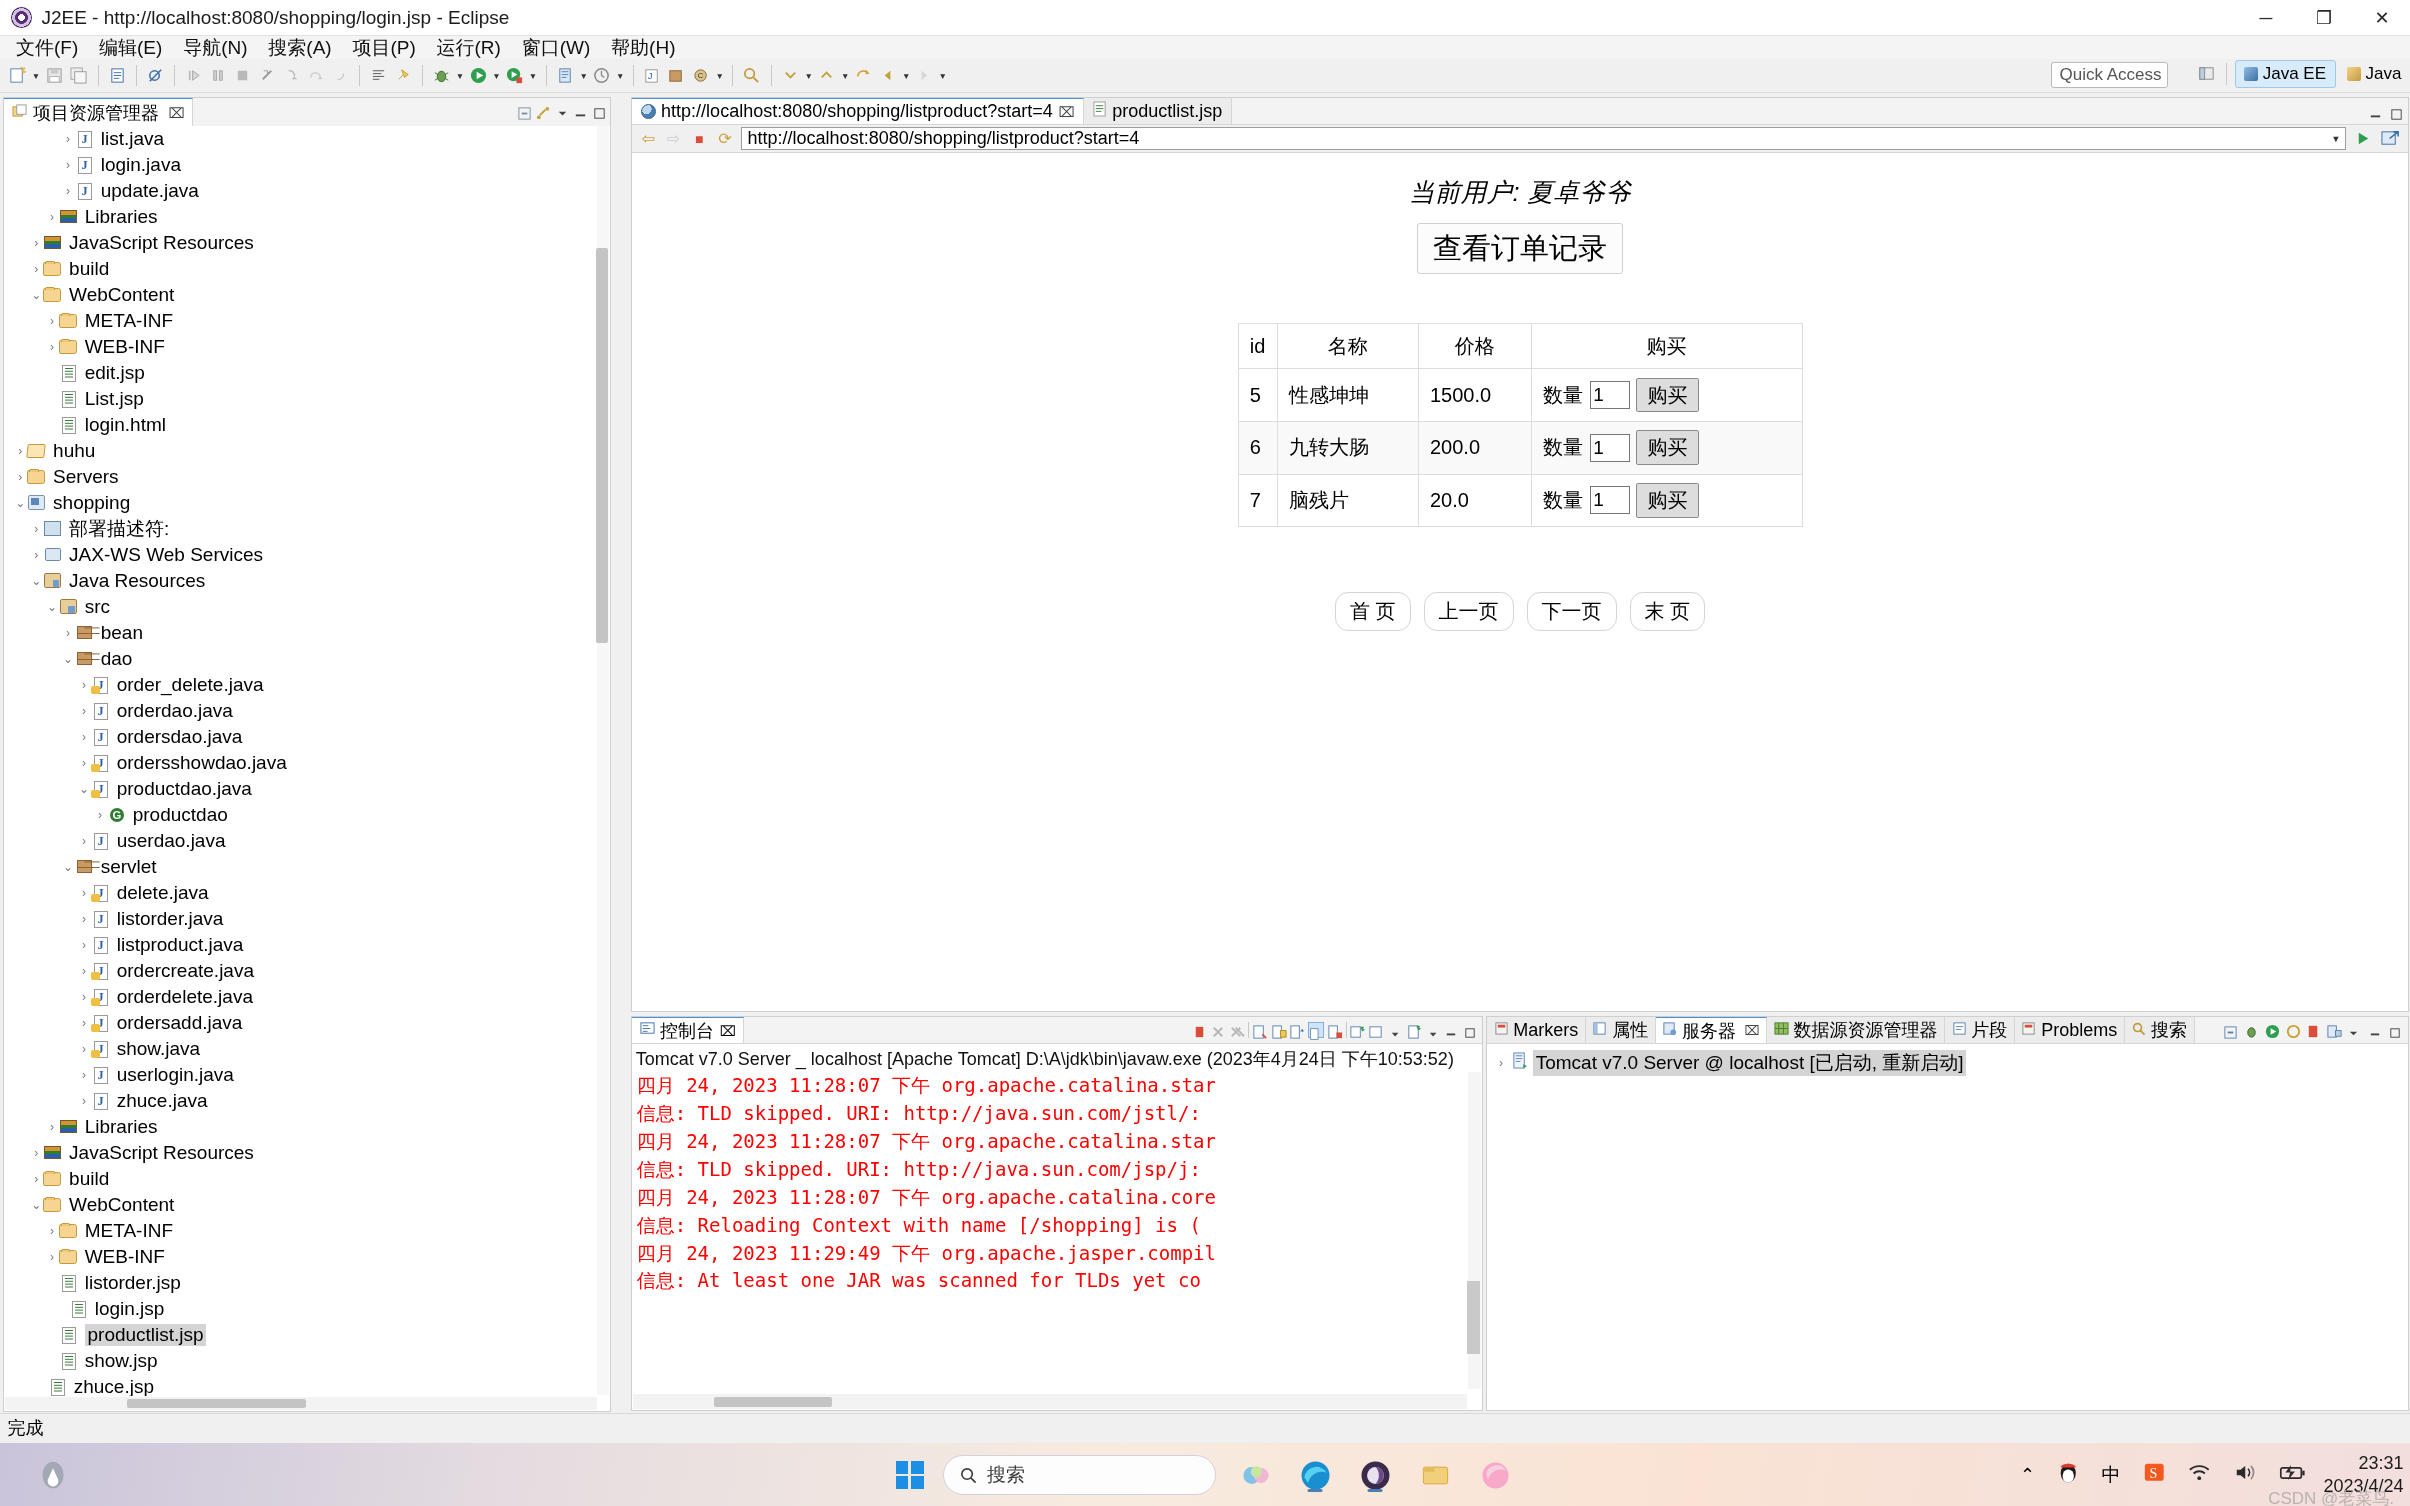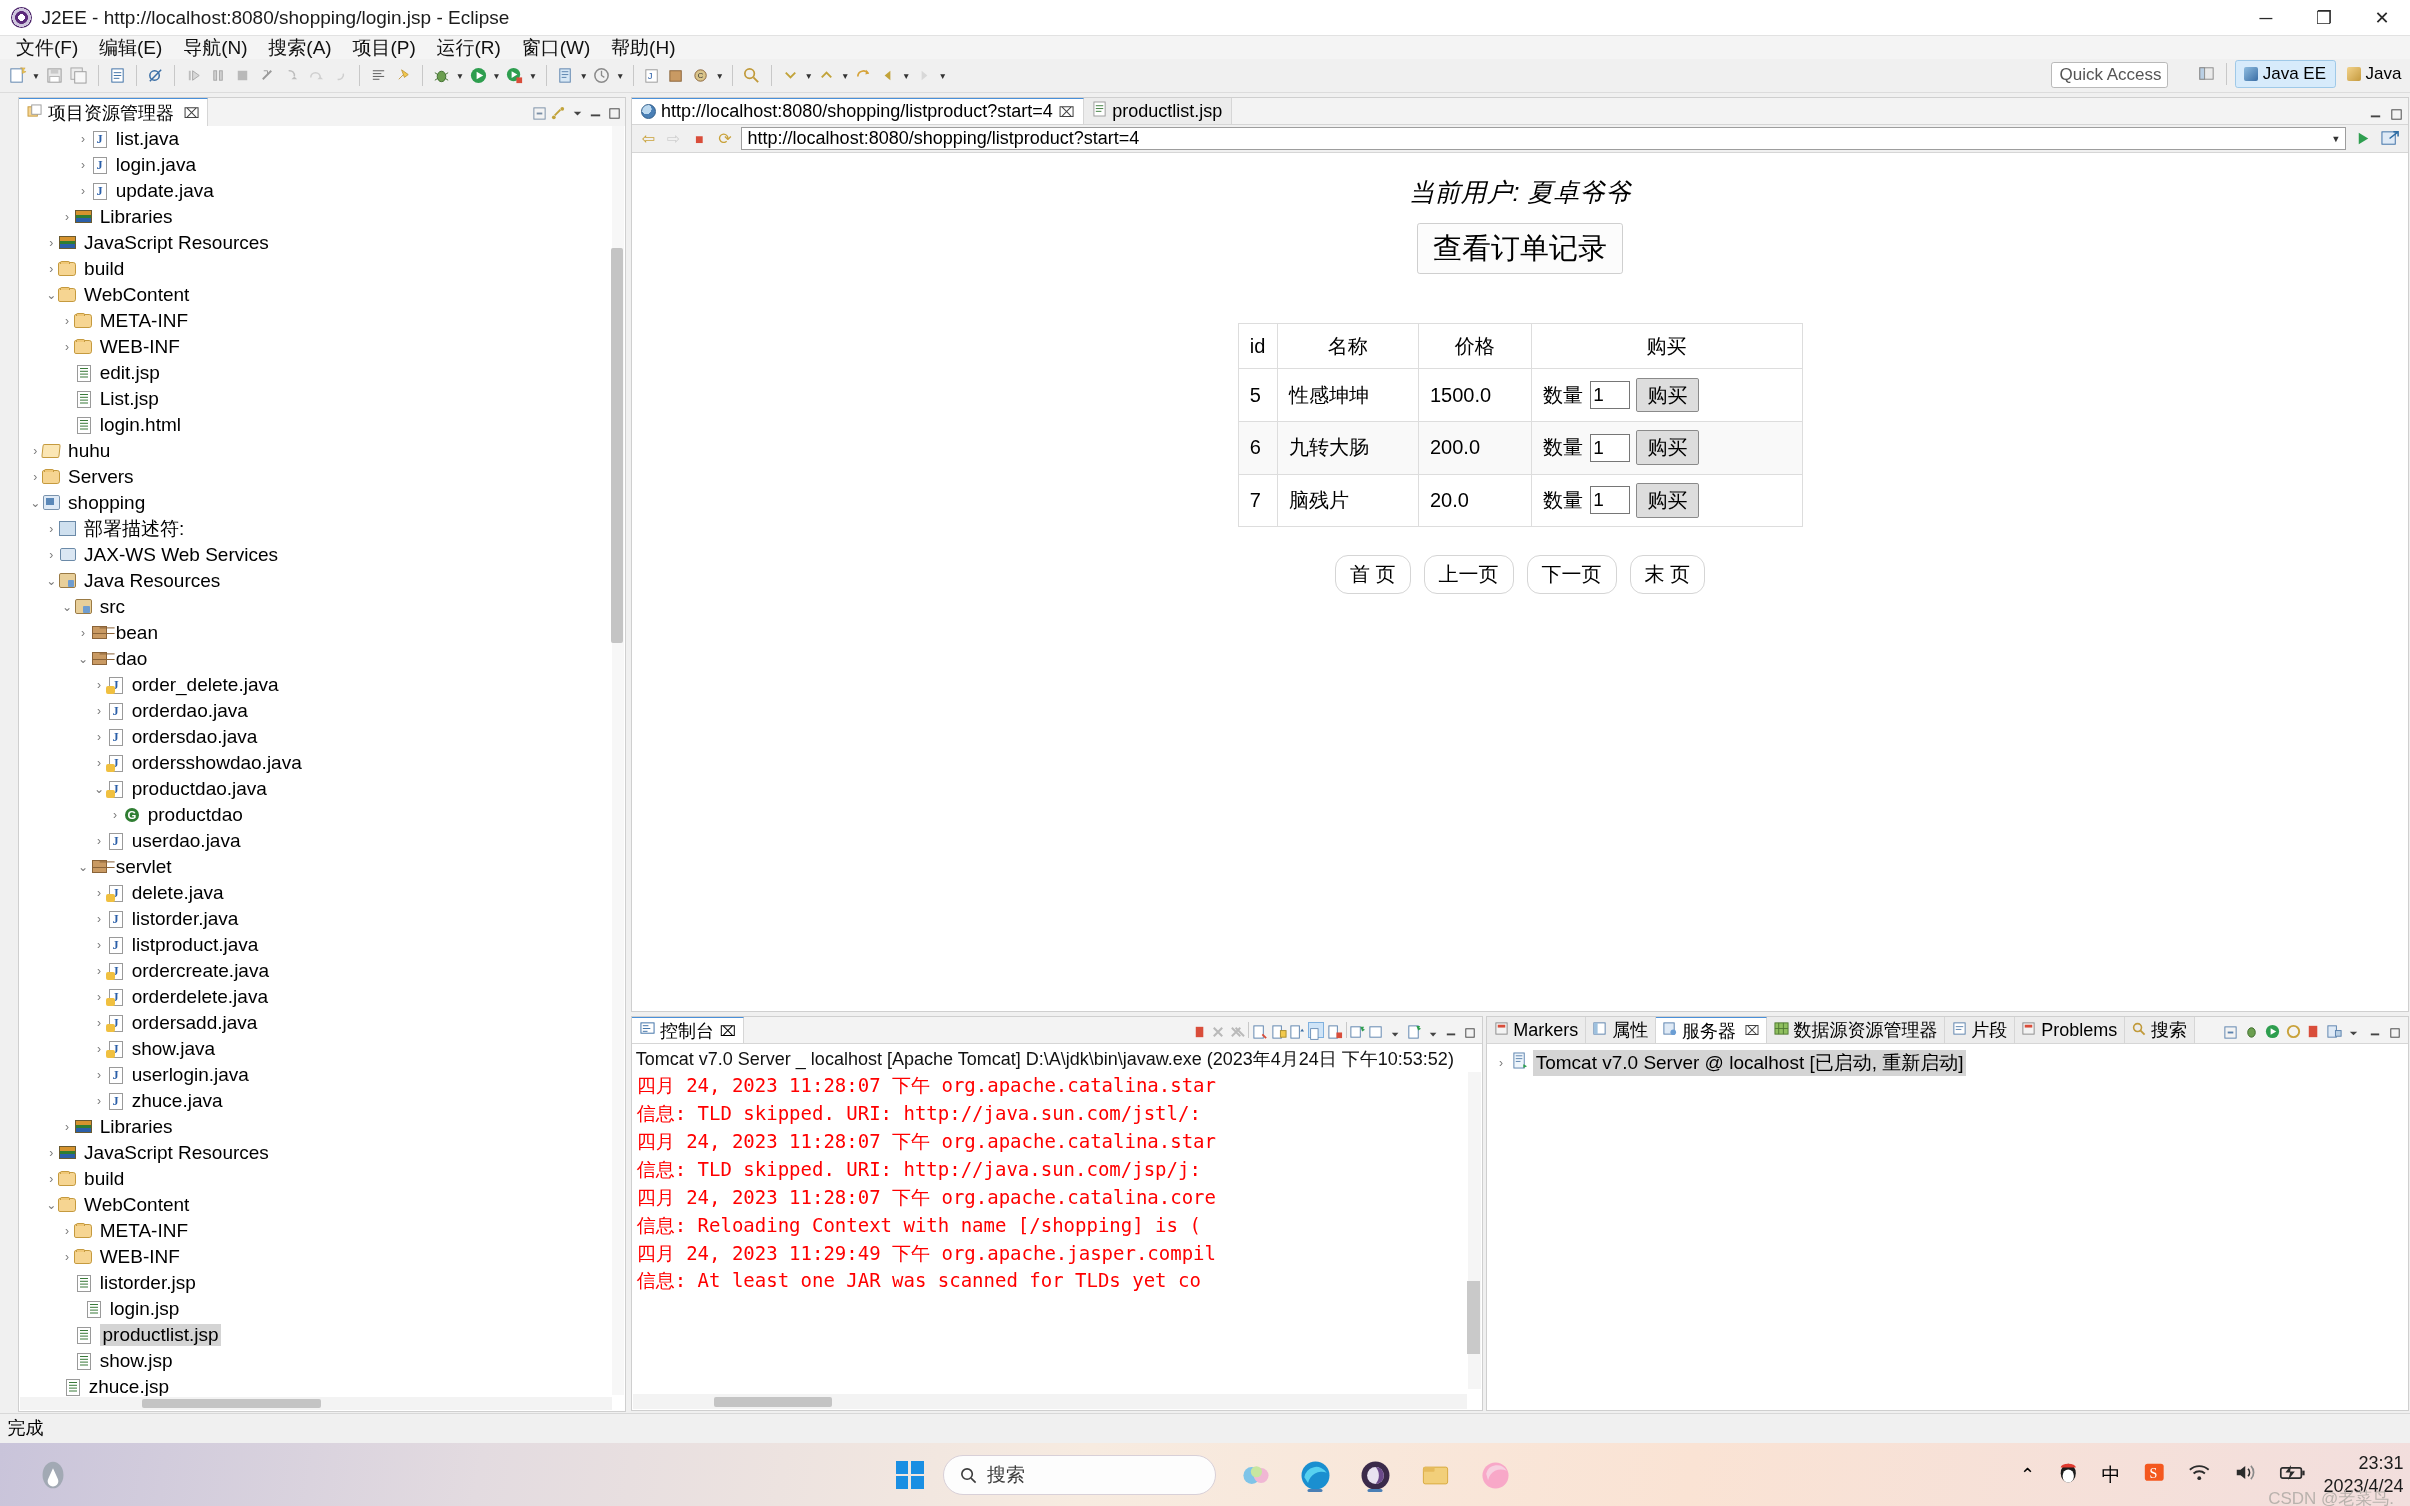--- a/index.html
+++ b/index.html
@@ -53,21 +53,21 @@
   .psep { width:0.9px; height:22.6px; background:#c8c8c8; margin:0 5.6px; }
   .ptab {
     display:flex; align-items:center; gap:4.7px; padding:2.8px 8.5px; font-size:17px;
     border:0.9px solid transparent; border-radius:2.8px;
   }
   .ptab.active { background:#d7ebfb; border-color:#9fc9e8; }
   .pbox { width:14px; height:14px; border-radius:1.9px; }
 
   
   .explorer {
-    position:absolute; left:18px; top:97px; width:608px; height:1315px;
+    position:absolute; left:3px; top:97px; width:608px; height:1315px;
     background:#fff; border:0.9px solid #cfcfcf;
   }
   .vtabbar { height:28px; background:#f3f3f3; display:flex; align-items:stretch; position:relative; }
   .vtab {
     display:flex; align-items:center; gap:5.6px; padding:0 7.5px;
     background:#fff; border-top:1.9px solid #4a90d9; font-size:18px;
     border-right:0.9px solid #d6d6d6;
   }
   .vtab .x { font-size:14px; color:#444; margin-left:3.8px; }
   .vtools { position:absolute; right:2.8px; top:4.7px; display:flex; gap:3.8px; align-items:center; }
@@ -133,21 +133,21 @@
   .ptable td.pricec { width:113px; }
   .ptable tr.alt td { background:#f9f9f9; }
   .qtywrap { display:flex; align-items:center; gap:6.6px; }
   .qtylabel { font-size:20px; }
   .qtyinput { width:40px; height:28px; border:0.9px solid #767676; background:#fff; font-size:19px; padding-left:2.8px; font-family:inherit; }
   .buybtn {
     font-size:20px; padding:2.8px 10.4px; background:#dddddd;
     border:0.9px solid #8a8a8a; border-radius:1.9px;
   }
   .pager { text-align:center; margin-top:28px; display:flex; justify-content:center; gap:13px; }
-  .pgbtn { font-size:20px; padding:4.7px 14px; border:0.9px solid #d5d5d5; border-radius:13px; background:#fff; }
+  .pgbtn { font-size:20px; padding:4.7px 14px; border:0.9px solid #d5d5d5; border-radius:13px; background:#fff;margin-top:37px; }
 
   
   .console { position:absolute; left:631px; top:1016px; width:852px; height:395px; background:#fff; border:0.9px solid #cfcfcf; }
   .ctabbar { height:27px; background:#f3f3f3; display:flex; align-items:stretch; position:relative; border-bottom:0.9px solid #d6d6d6;text-align:center; }
   .ctab { display:flex; align-items:center; gap:5.6px; padding:0 7.5px; font-size:18px; background:#fff; border-top:1.9px solid #4a90d9; border-right:0.9px solid #d6d6d6; }
   .ctools { position:absolute; right:3.8px; top:4.7px; display:flex; align-items:center; gap:2.8px; }
   .ci { width:16px; height:16px; }
   .cheader { font-size:18px; padding:2.8px 3.8px 1.9px; color:#111; white-space:nowrap; overflow:hidden; }
   .clog { position:absolute; left:0.9px; top:55px; right:15px; bottom:21px; overflow:hidden; font-family:"DejaVu Sans Mono","Liberation Mono",monospace; font-size:19px; color:#ff0000; line-height:1.47; padding-left:3.8px; white-space:nowrap; }
   .c-vtrack { position:absolute; right:0.9px; top:55px; width:13px; bottom:21px; background:#f5f5f5; }

